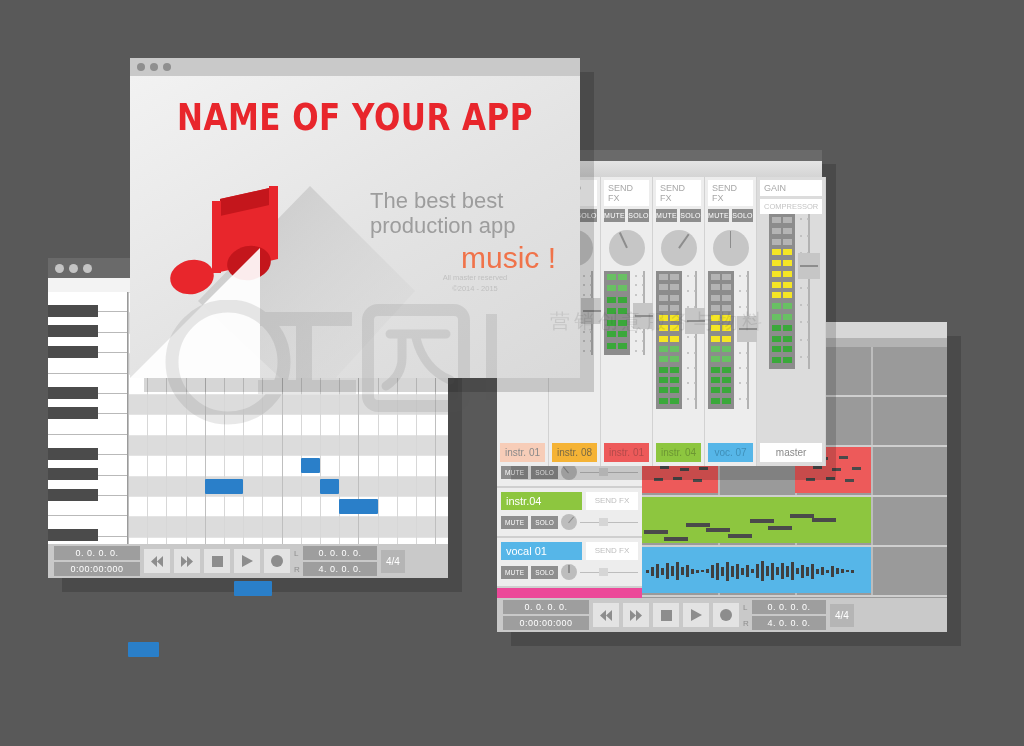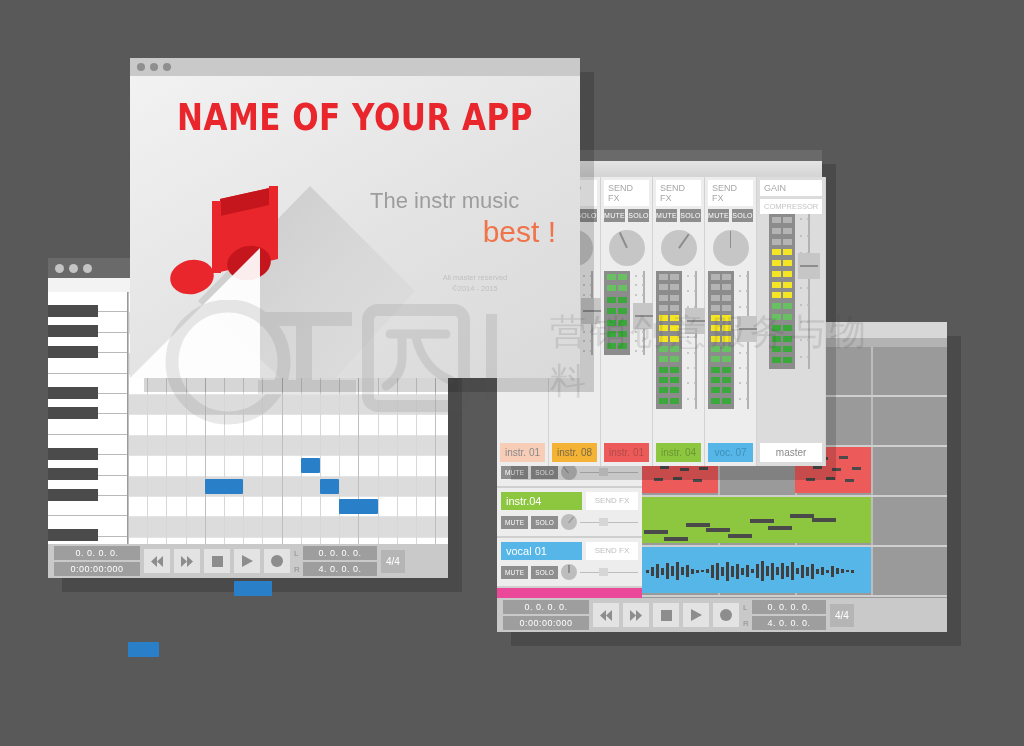--- a/index.html
+++ b/index.html
@@ -135,21 +135,21 @@
   .promo-note { position:absolute; left:30px; top:105px; width:140px; height:135px; }
 
   
   .curl { position:absolute; left:0; bottom:0; width:0; height:0;
           border-left: 130px solid transparent; border-bottom: 130px solid #ffffff;
           opacity:.92; }
 
   
   .wm { position:absolute; left:150px; top:300px; width:720px; height:140px;
         pointer-events:none; opacity:.13; }
-  .wm-cn { position:absolute; font-size:36px; color:#3a3a3a; letter-spacing:4px;
+  .wm-cn { position:absolute; font-size:20px; color:#3a3a3a; letter-spacing:4px;
            font-family:"DejaVu Sans", sans-serif; }
 </style>
 </head>
 <body>
 
 <div class="stage">
 
   <div class="win win-shadow" id="piano-win">
     <div class="titlebar">
       <span class="dot"></span>
@@ -915,22 +915,23 @@
           <path d="M60,18 L118,5 L118,78 L60,91 Z" fill="#e8262c"></path>
           <path d="M60,18 L118,5 L118,22 L60,35 Z" fill="#c4161c"></path>
           <rect x="52" y="20" width="9" height="72" fill="#e8262c"></rect>
           <rect x="109" y="5" width="9" height="72" fill="#e8262c"></rect>
           <ellipse cx="32" cy="96" rx="22" ry="17" fill="#e8262c" transform="rotate(-12 32 96)"></ellipse>
           <ellipse cx="89" cy="82" rx="22" ry="17" fill="#c4161c" transform="rotate(-12 89 82)"></ellipse>
         </svg>
       </div>
 
       <div class="promo-sub">
-        <div class="l1">The instr music</div>
-        <div class="l2">best !</div>
+        <div class="l1">The best best</div>
+        <div class="l1">production app</div>
+        <div class="l2">music !</div>
       </div>
 
       <div class="promo-rights">
         <div>All master reserved</div>
         <div>©2014 - 2015</div>
       </div>
       <div class="curl"></div>
     </div>
   </div>
 

